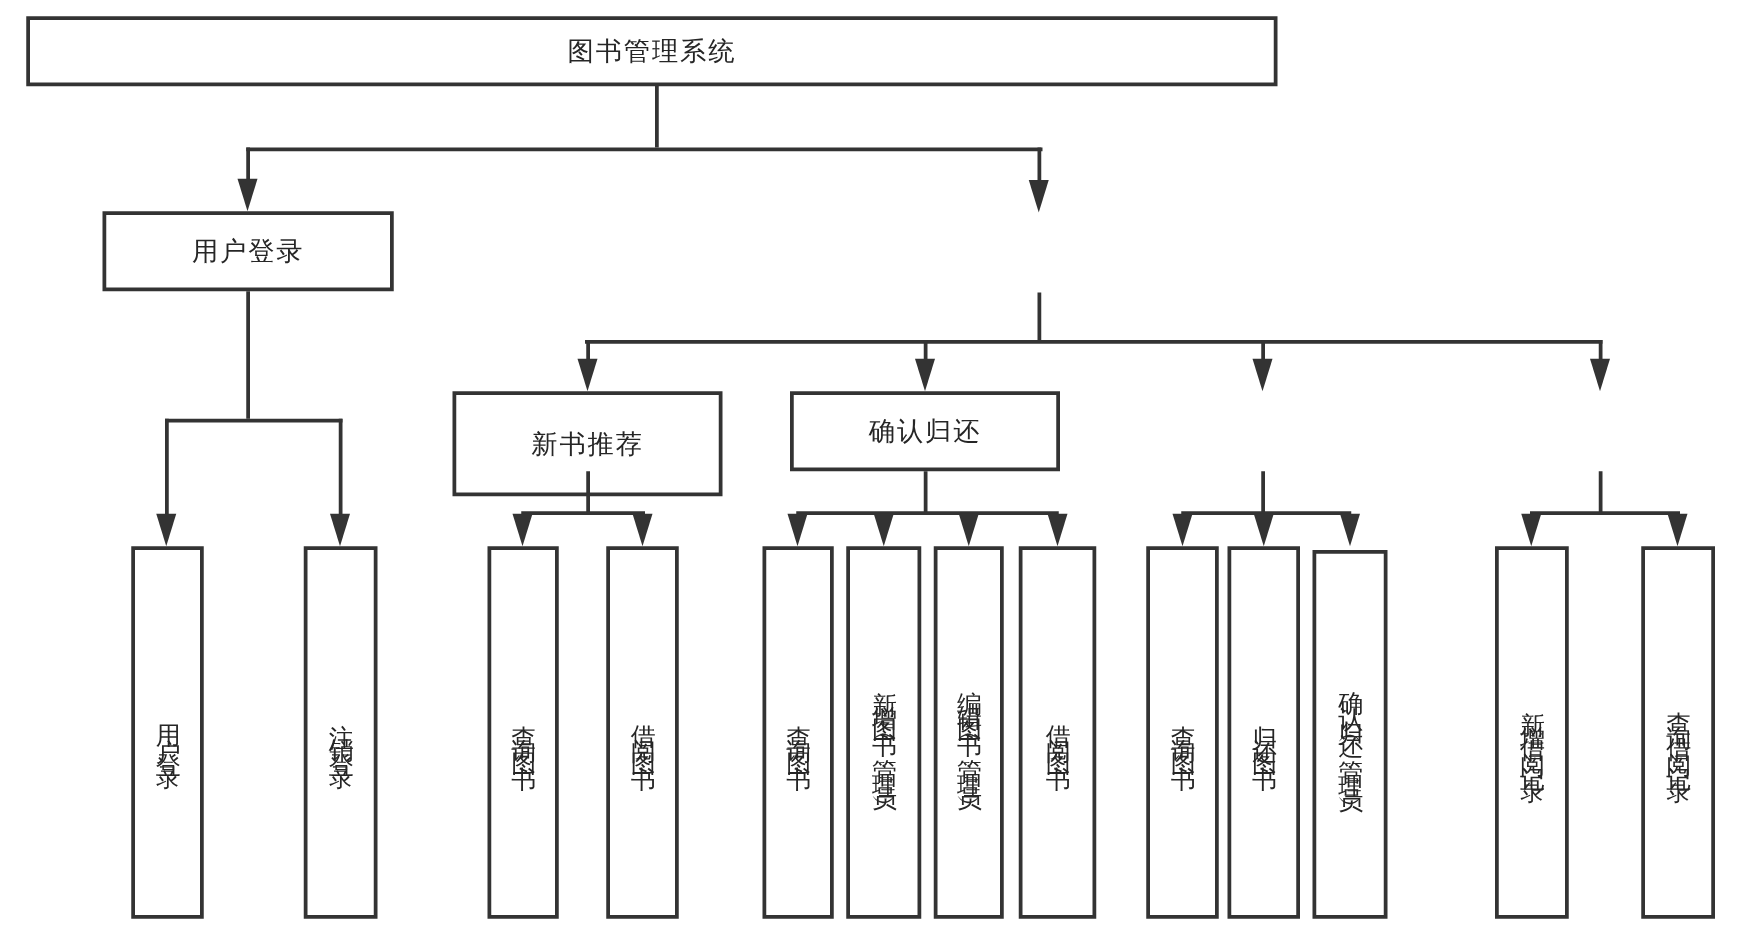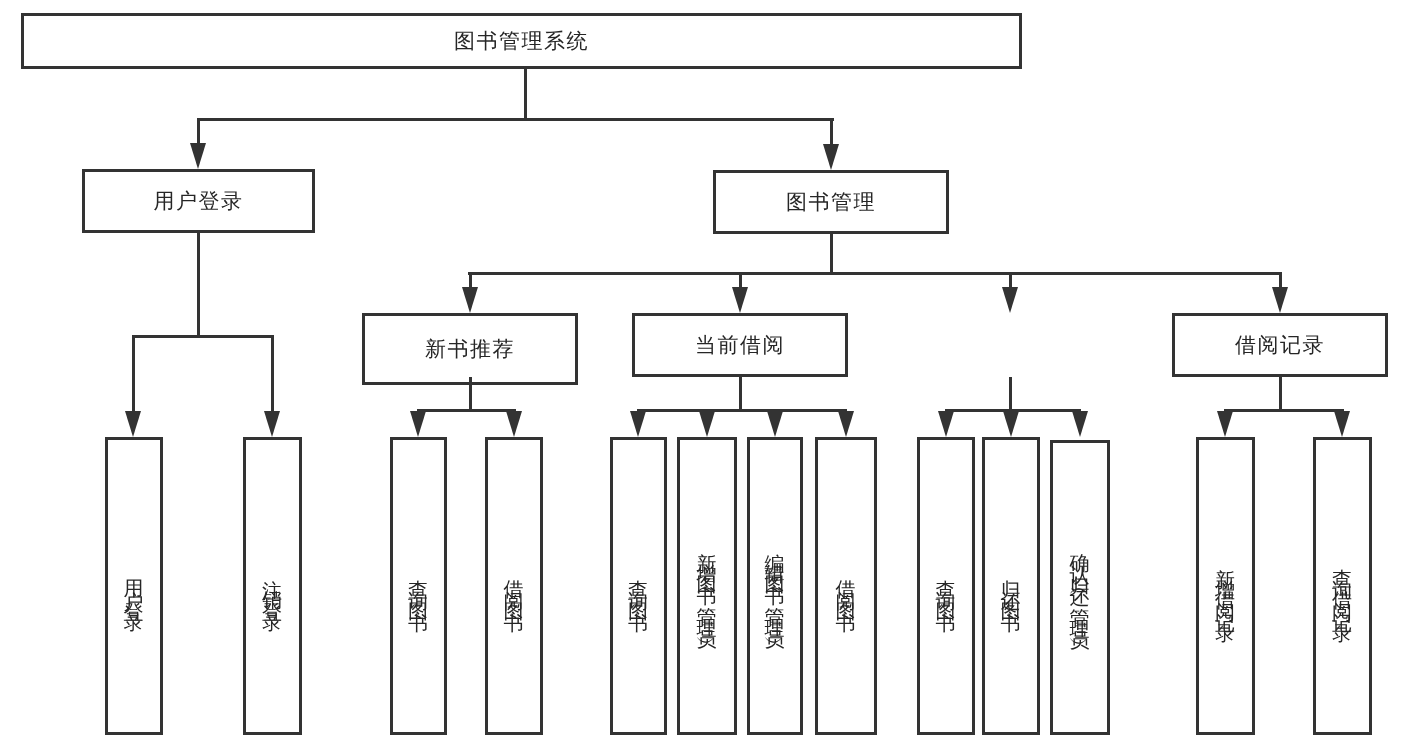--- a/index.html
+++ b/index.html
@@ -53,50 +53,44 @@
   <div class="vl" style="left:524px;top:68px;height:50px"></div>
   <div class="hl" style="left:197px;top:118px;width:637px"></div>
   <div class="vl" style="left:197px;top:118px;height:28px"></div>
   <div class="ar" style="left:190px;top:143px"></div>
   <div class="vl" style="left:830px;top:118px;height:28px"></div>
   <div class="ar" style="left:823px;top:144px"></div>
 
   <div class="box h" style="left:82px;top:169px;width:233px;height:64px">
     <span>用户登录</span>
   </div>
-  <div class="box h" style="left:713px;top:170px;width:236px;height:64px">
-    <span>图书管理</span>
-  </div>
 
   <div class="vl" style="left:197px;top:233px;height:102px"></div>
   <div class="hl" style="left:132px;top:335px;width:142px"></div>
   <div class="vl" style="left:132px;top:335px;height:78px"></div>
   <div class="ar" style="left:125px;top:411px"></div>
   <div class="vl" style="left:271px;top:335px;height:78px"></div>
   <div class="ar" style="left:264px;top:411px"></div>
 
   <div class="vl" style="left:830px;top:234px;height:38px"></div>
   <div class="hl" style="left:468px;top:272px;width:814px"></div>
   <div class="vl" style="left:469px;top:272px;height:18px"></div>
   <div class="ar" style="left:462px;top:287px"></div>
   <div class="vl" style="left:739px;top:272px;height:18px"></div>
   <div class="ar" style="left:732px;top:287px"></div>
   <div class="vl" style="left:1009px;top:272px;height:18px"></div>
   <div class="ar" style="left:1002px;top:287px"></div>
   <div class="vl" style="left:1279px;top:272px;height:18px"></div>
   <div class="ar" style="left:1272px;top:287px"></div>
 
-  <div class="box h" style="left:362px;top:313px;width:216px;height:72px">
+  <div class="box h" style="left:362px;top:313px;width:216px;height:84px">
     <span>新书推荐</span>
   </div>
   <div class="box h" style="left:632px;top:313px;width:216px;height:64px">
-    <span>当前借阅</span>
-  </div>
-  <div class="box h" style="left:1172px;top:313px;width:216px;height:64px">
-    <span>借阅记录</span>
+    <span>确认归还</span>
   </div>
 
   <div class="vl" style="left:469px;top:377px;height:33px"></div>
   <div class="hl" style="left:417px;top:409px;width:99px"></div>
   <div class="ar" style="left:410px;top:411px"></div>
   <div class="ar" style="left:506px;top:411px"></div>
 
   <div class="vl" style="left:739px;top:377px;height:33px"></div>
   <div class="hl" style="left:637px;top:409px;width:210px"></div>
   <div class="ar" style="left:630px;top:411px"></div>

